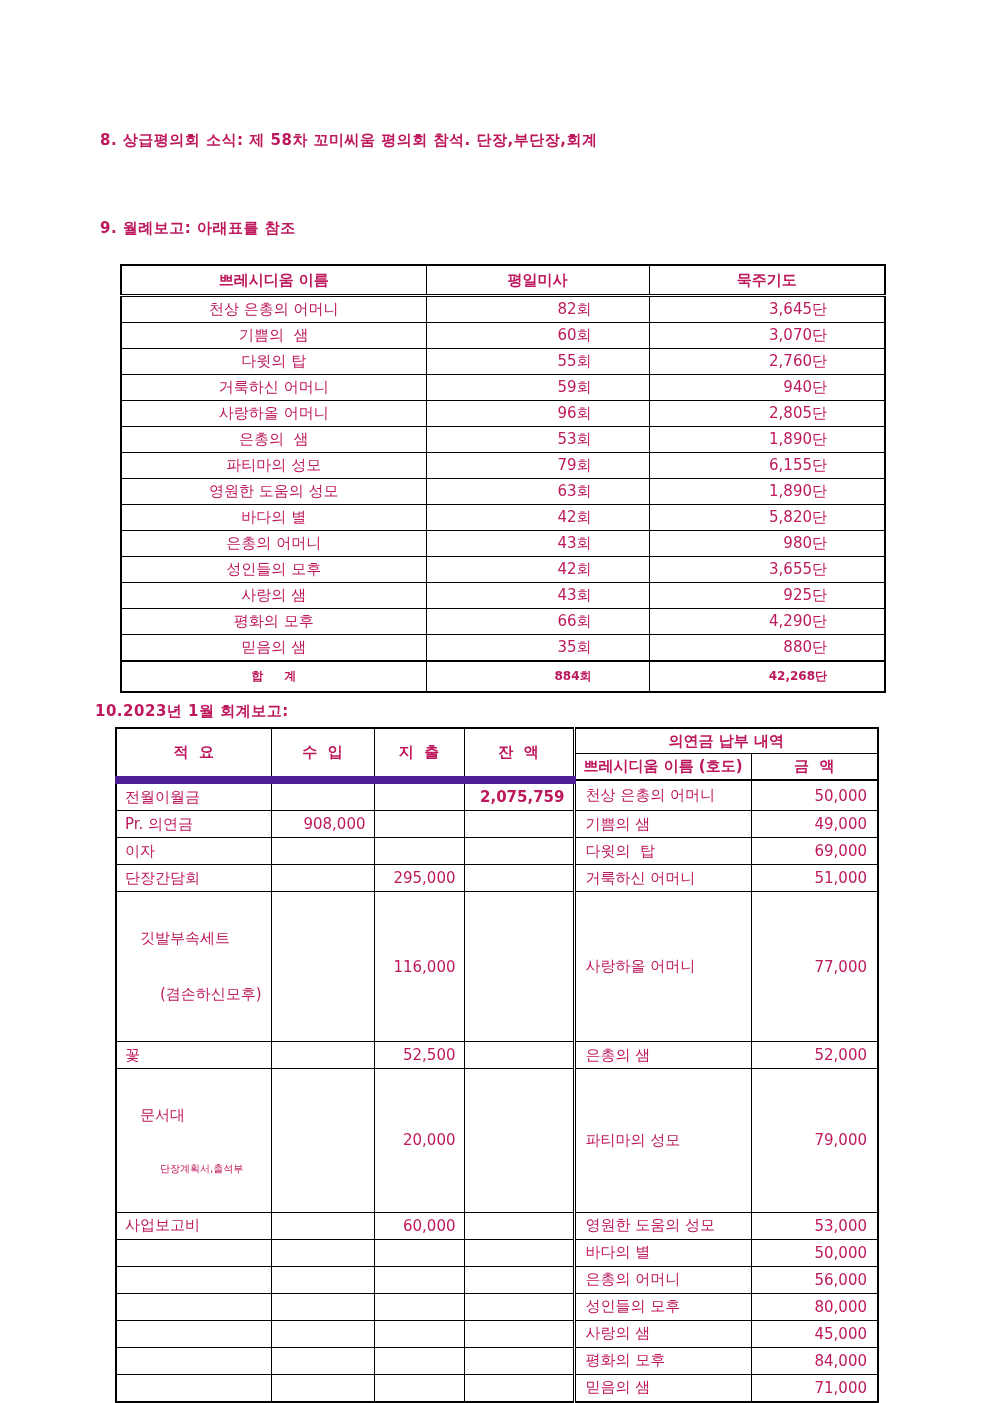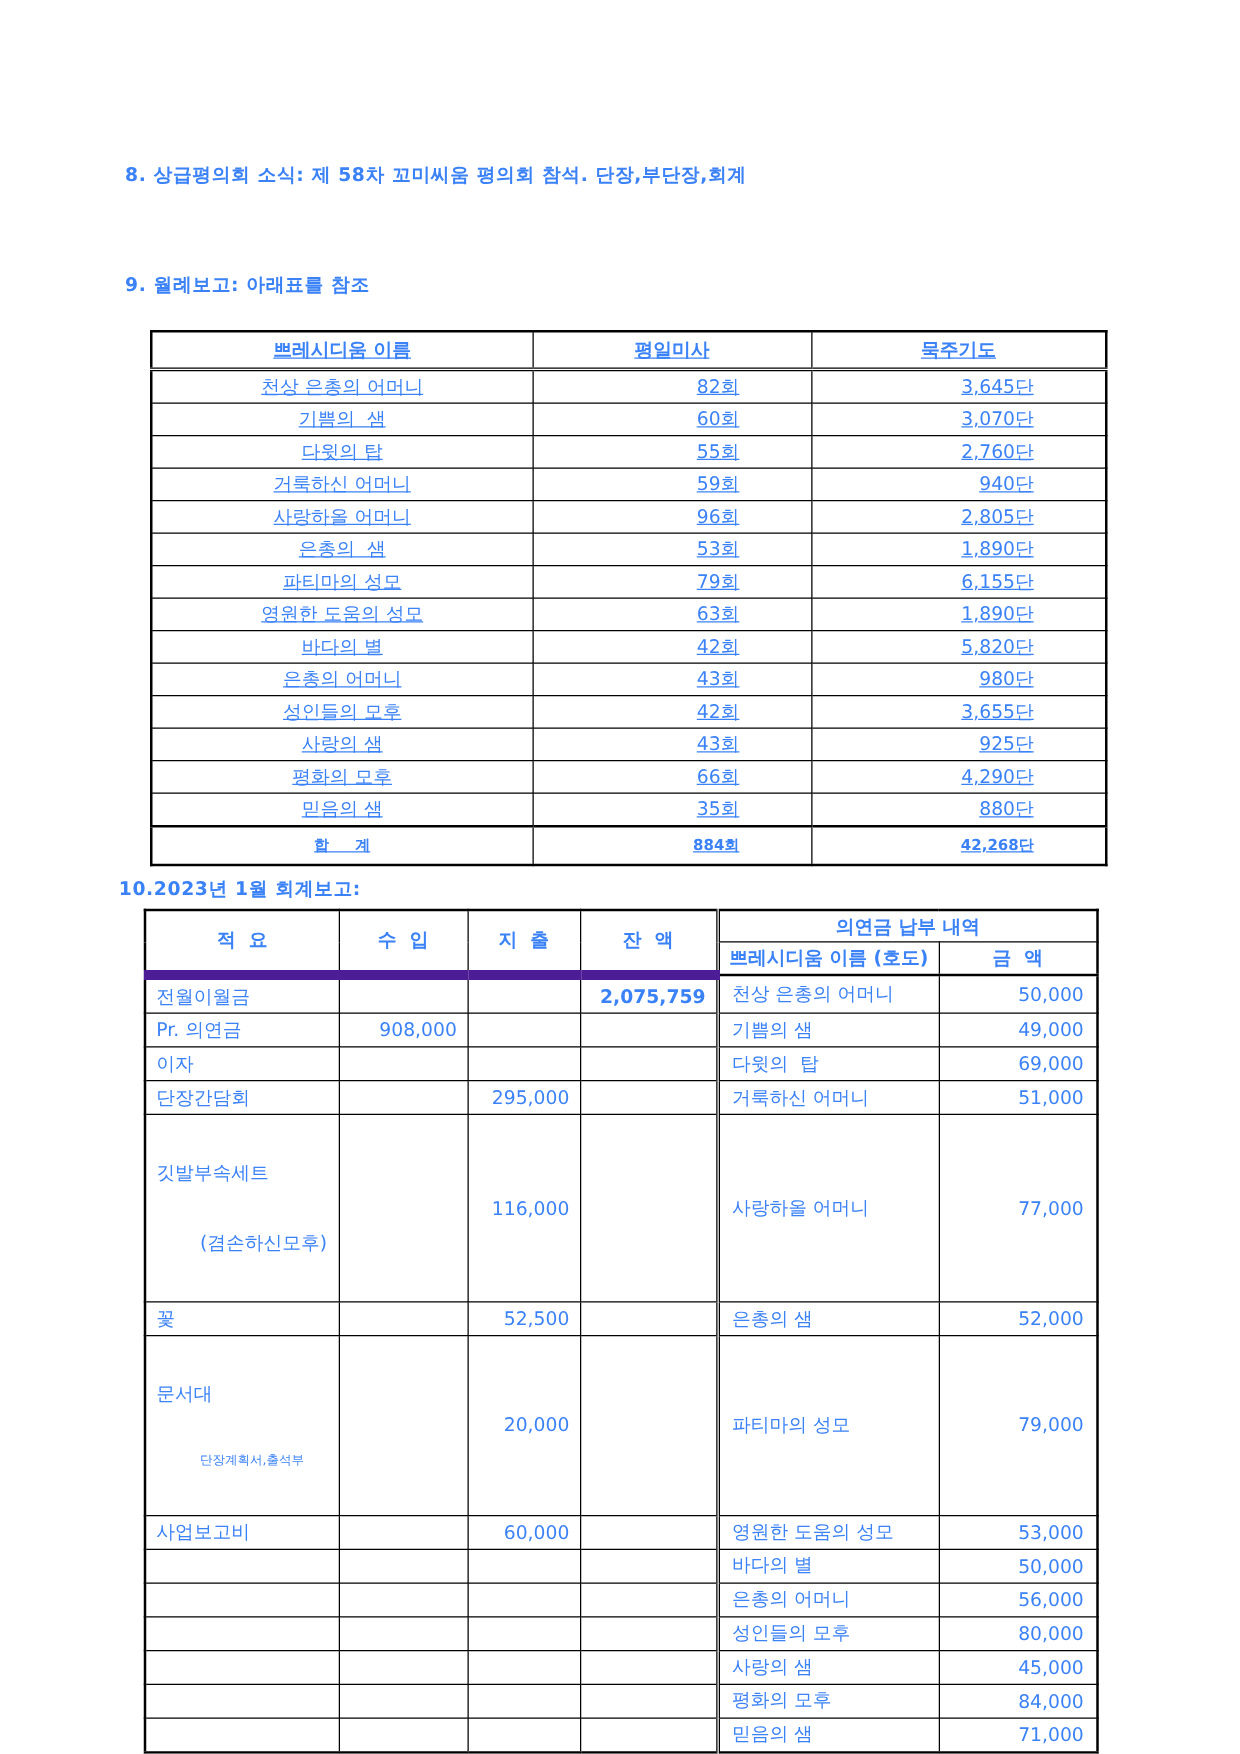--- a/index.html
+++ b/index.html
@@ -1,29 +1,29 @@
 <!DOCTYPE html>
 <html><head>
 <meta charset="utf-8">
 <style>
   html,body { margin:0; padding:0; background:#fff; }
   .page {
     position:relative; width:992px; height:1403px; background:#ffffff;
-    font-family:"DejaVu Sans", sans-serif; color:#3b82f6;
+    font-family:"DejaVu Sans", sans-serif; color:#be185d;
   }
   .para { position:absolute; font-size:15px; font-weight:bold; white-space:pre; letter-spacing:0.5px; }
   #p8  { left:100px; top:131px; }
   #p9  { left:100px; top:219px;text-align:right; }
   #p10 { left:95px;  top:702px; }
 
   table { border-collapse:collapse; table-layout:fixed; }
 
   
   .t1 { position:absolute; left:120px; top:264px; width:764px; border:2px solid #000; }
-  .t1 th, .t1 td { border:1px solid #000; font-size:15px; text-align:center; white-space:pre; overflow:hidden;text-decoration:underline; }
+  .t1 th, .t1 td { border:1px solid #000; font-size:15px; text-align:center; white-space:pre; overflow:hidden; }
   .t1 thead th { height:26px; font-weight:bold; border-bottom:3px double #000; }
   .t1 tbody td { height:23px; font-weight:normal; }
   .t1 .num1 { text-align:right; padding-right:57px;margin-left:44px; }
   .t1 tr.total td { border-top:2px solid #000; font-weight:bold; font-size:12px; height:27px; }
 
   
   .t2 { position:absolute; left:115px; top:727px; width:762px; border:2px solid #000; }
   .t2 th, .t2 td { border:1px solid #000; font-size:15px; white-space:pre; overflow:hidden; vertical-align:middle; }
   .t2 th { font-weight:bold; text-align:center; }
   .t2 .hrow1 th { height:22px; }
@@ -35,21 +35,21 @@
   .t2 .pname { text-align:left; padding-left:10px; }
   .t2 .amt  { text-align:right; padding-right:10px; }
   .t2 .dbl  { border-left:3px double #000; }
   .t2 tr.tall td  { height:48px; }
   .t2 tr.tall7 td { height:44px; }
   .t2 tr.subtotal td { border-top:2px solid #000; height:26px; }
   .t2 .center { text-align:center; padding-left:0; padding-right:0; }
   .t2 .bold { font-weight:bold; }
   .t2 .sub  { font-size:15px; line-height:1.3;margin-left:35px; }
   .t2 .sub.small { font-size:10px; }
-  .t2 .main { line-height:1.3; }
+  .t2 .main { line-height:1.3;margin-left:15px; }
 </style>
 </head>
 <body>
 
 <div class="page">
 
   <div id="p8" class="para">8. 상급평의회 소식: 제 58차 꼬미씨움 평의회 참석. 단장,부단장,회계</div>
   <div id="p9" class="para">9. 월례보고: 아래표를 참조</div>
   <div id="p10" class="para">10.2023년 1월 회계보고:</div>
 

